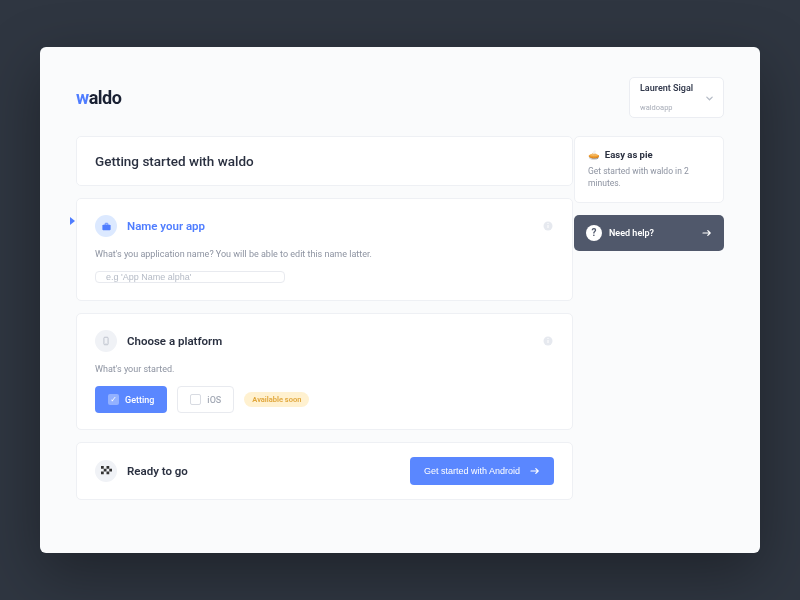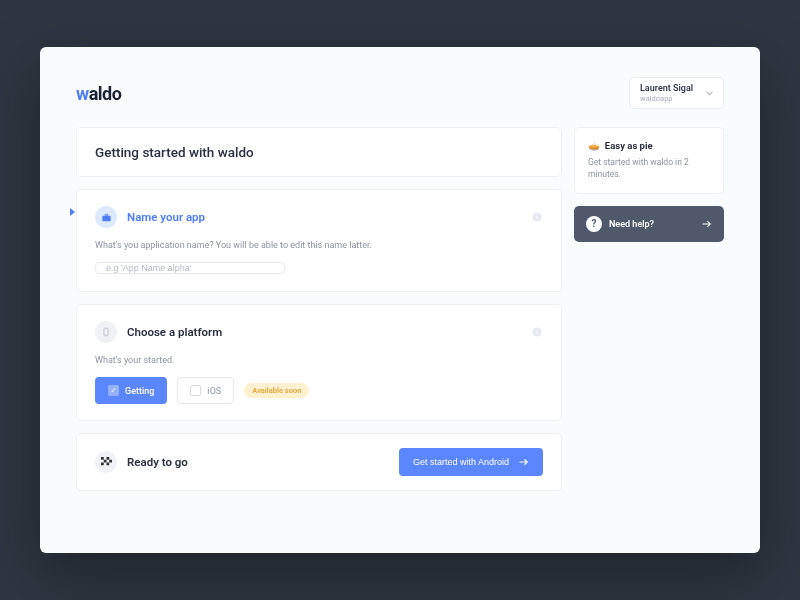--- a/index.html
+++ b/index.html
@@ -41,28 +41,28 @@
     border: 1px solid #ebedf2;
     border-radius: 5px;
     padding: 5px 14px 5px 10px;
     font-size: 9px;
     color: #333a4d;
     position: relative;
     cursor: pointer;
     min-width: 95px;
   }
   .user-menu .name { font-weight: 600; }
-  .user-menu .org { color: #a8adb8; font-size: 7.5px; margin-top:1px; }
+  .user-menu .org { color: #a8adb8; font-size: 7.5px; margin-top:10px; }
   .user-menu .chev {
     position: absolute;
     right: 9px;
     top: 50%;
     transform: translateY(-50%);
   }
-  .content { display: flex; gap: 12px; }
+  .content { display: flex; gap: 1px; }
   .main { flex: 1; display: flex; flex-direction: column; gap: 12px; }
   .side { width: 150px; display: flex; flex-direction: column; gap: 12px; }
 
   .card {
     background: #fff;
     border: 1px solid #eef0f4;
     border-radius: 5px;
     padding: 16px 18px;
     position: relative;
   }

